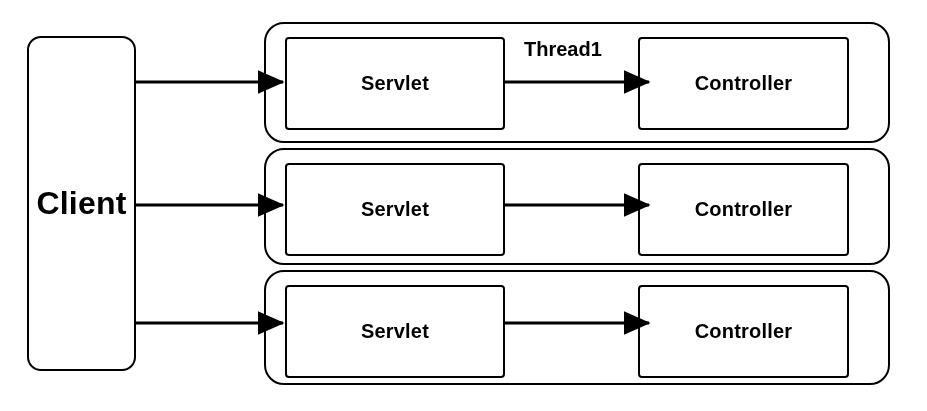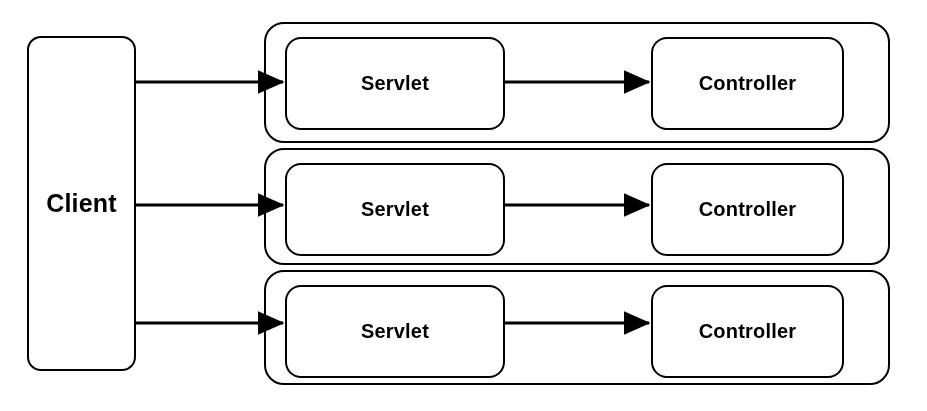--- a/index.html
+++ b/index.html
@@ -32,21 +32,21 @@
   }
   
   #client-node {
     left: 27px;
     top: 36px;
     width: 109px;
     height: 335px;
     border-radius: 14px;
   }
   #client-node .node-label {
-    font-size: 25px;
+    font-size: 32px;
   }
   
   .thread-group {
     position: absolute;
     box-sizing: border-box;
     left: 264px;
     width: 626px;
     background: #ffffff;
     border: 2px solid #000000;
     border-radius: 20px;
@@ -54,29 +54,29 @@
   #thread-group-1 { top: 22px;  height: 121px; }
   #thread-group-2 { top: 148px; height: 117px; }
   #thread-group-3 { top: 270px; height: 115px; }
 
   
   .inner-node {
     position: absolute;
     box-sizing: border-box;
     background: #ffffff;
     border: 2px solid #000000;
-    border-radius: 16px;
+    border-radius: 4px;
     display: flex;
     align-items: center;
     justify-content: center;
     top: 13px;
     height: 93px;
   }
   .servlet-node    { left: 19px;  width: 220px; }
-  .controller-node { left: 385px; width: 193px; }
+  .controller-node { left: 372px; width: 211px; }
   .inner-node .node-label { font-size: 20px; }
 
   
   .thread-label {
     position: absolute;
     left: 258px;
     top: 14px;
     font-size: 20px;
     font-weight: bold;
     color: #000000;
@@ -99,20 +99,21 @@
 <div id="canvas">
 
   <div class="node" id="client-node">
     <span class="node-label">Client</span>
   </div>
 
   <div class="thread-group" id="thread-group-1">
     <div class="inner-node servlet-node">
       <span class="node-label">Servlet</span>
     </div>
+    <div class="thread-label">Thread1</div>
     <div class="inner-node controller-node">
       <span class="node-label">Controller</span>
     </div>
   </div>
 
   <div class="thread-group" id="thread-group-2">
     <div class="inner-node servlet-node">
       <span class="node-label">Servlet</span>
     </div>
     <div class="inner-node controller-node">

